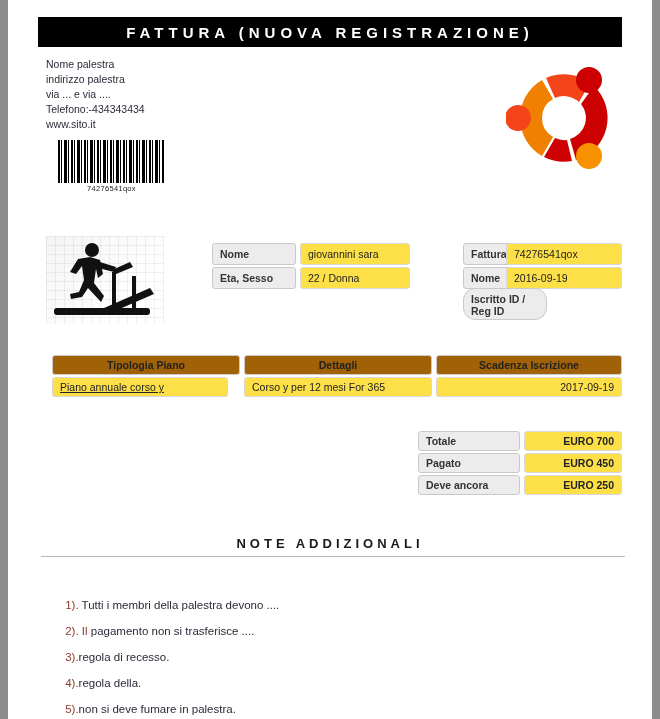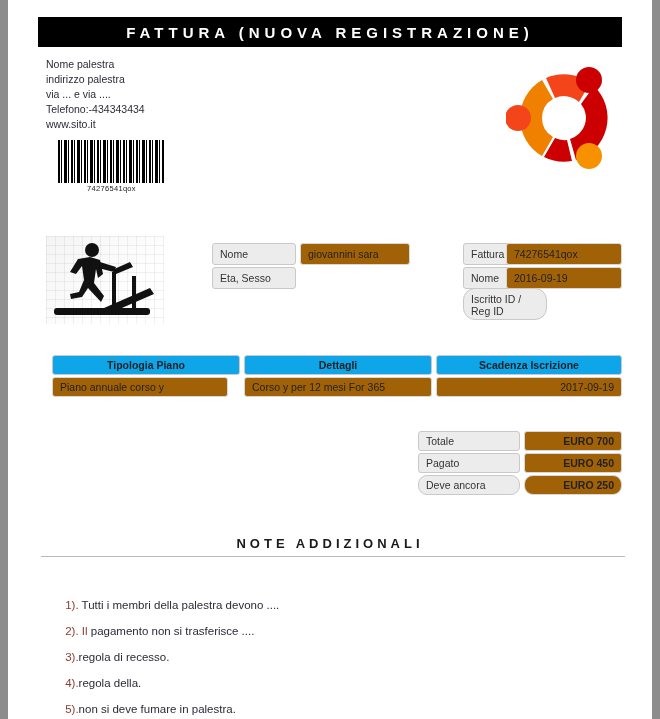--- a/index.html
+++ b/index.html
@@ -111,62 +111,63 @@
   }
 
   
   .cell {
     box-sizing: border-box;
     border: 1px solid #c9c9c9;
     border-radius: 3px;
     font-size: 10.5px;
     color: #222;
     padding: 4px 7px;
-    background: #a16207;
+    background: #fde047;
     line-height: 12px;
     display: flex;
     align-items: center;
   }
   .cell.label {
     background: #ececec;
     color: #333;
+    font-weight: bold;
   }
   .cell.right  { justify-content: flex-end; }
   .cell.head {
-    background: #0ea5e9;
+    background: #a16207;
     font-weight: bold;
     justify-content: center;
   }
   .cell.wrap {
     display: block;
     white-space: normal;
   }
   .d-left-lbl  { position: absolute; left: 204px; width: 84px;  height: 22px; }
   .d-left-val  { position: absolute; left: 292px; width: 110px; height: 22px; border-color:#d8d8d8; }
   .d-right-lbl { position: absolute; left: 410px; width: 84px;  height: 22px; margin-left: 45px; }
   .d-right-val { position: absolute; left: 498px; width: 116px; height: 22px; border-color:#d8d8d8; }
 
   .row1 { top: 243px; }
   .row2 { top: 267px; }
   .row3 { top: 288px; height: 32px; border-radius: 12px; }
 
   
   .plan-head-1 { position: absolute; left: 44px;  top: 355px; width: 188px; height: 20px; }
   .plan-head-2 { position: absolute; left: 236px; top: 355px; width: 188px; height: 20px; }
   .plan-head-3 { position: absolute; left: 428px; top: 355px; width: 186px; height: 20px; }
-  .plan-cell-1 { position: absolute; left: 44px;  top: 377px; width: 176px; height: 20px; border-color:#d8d8d8; }
+  .plan-cell-1 { position: absolute; left: 44px;  top: 377px; width: 176px; height: 20px; border-color:#d8d8d8;text-decoration:underline; }
   .plan-cell-2 { position: absolute; left: 236px; top: 377px; width: 188px; height: 20px; border-color:#d8d8d8; }
   .plan-cell-3 { position: absolute; left: 428px; top: 377px; width: 186px; height: 20px; border-color:#d8d8d8; }
 
   
   .tot-lbl { position: absolute; left: 410px; width: 102px; height: 20px; }
   .tot-val { position: absolute; left: 516px; width: 98px;  height: 20px; border-color:#d8d8d8;font-weight:bold; }
   .t-row1 { top: 431px; }
   .t-row2 { top: 453px; }
-  .t-row3 { top: 475px; border-radius: 9px; }
+  .t-row3 { top: 475px; }
 
   
   .notes-title {
     position: absolute;
     left: 30px;
     top: 536px;
     width: 584px;
     text-align: center;
     font-size: 13px;
     font-weight: bold;
@@ -252,20 +253,21 @@
         <rect x="8" y="72" width="96" height="7" rx="3"></rect>
         <rect x="86" y="40" width="4" height="33"></rect>
       </g>
     </svg>
   </div>
 
   <div class="cell label d-left-lbl row1">Nome</div>
   <div class="cell d-left-val row1">giovannini sara</div>
 
   <div class="cell label d-left-lbl row2">Eta, Sesso</div>
+  <div class="cell d-left-val row2">22 / Donna</div>
 
   <div class="cell label d-right-lbl row1">Fattura #</div>
   <div class="cell d-right-val row1">74276541qox</div>
 
   <div class="cell label d-right-lbl row2">Nome</div>
   <div class="cell d-right-val row2">2016-09-19</div>
 
   <div class="cell label d-right-lbl row3 wrap">Iscritto ID / Reg ID</div>
 
   <div class="cell head plan-head-1">Tipologia Piano</div>

